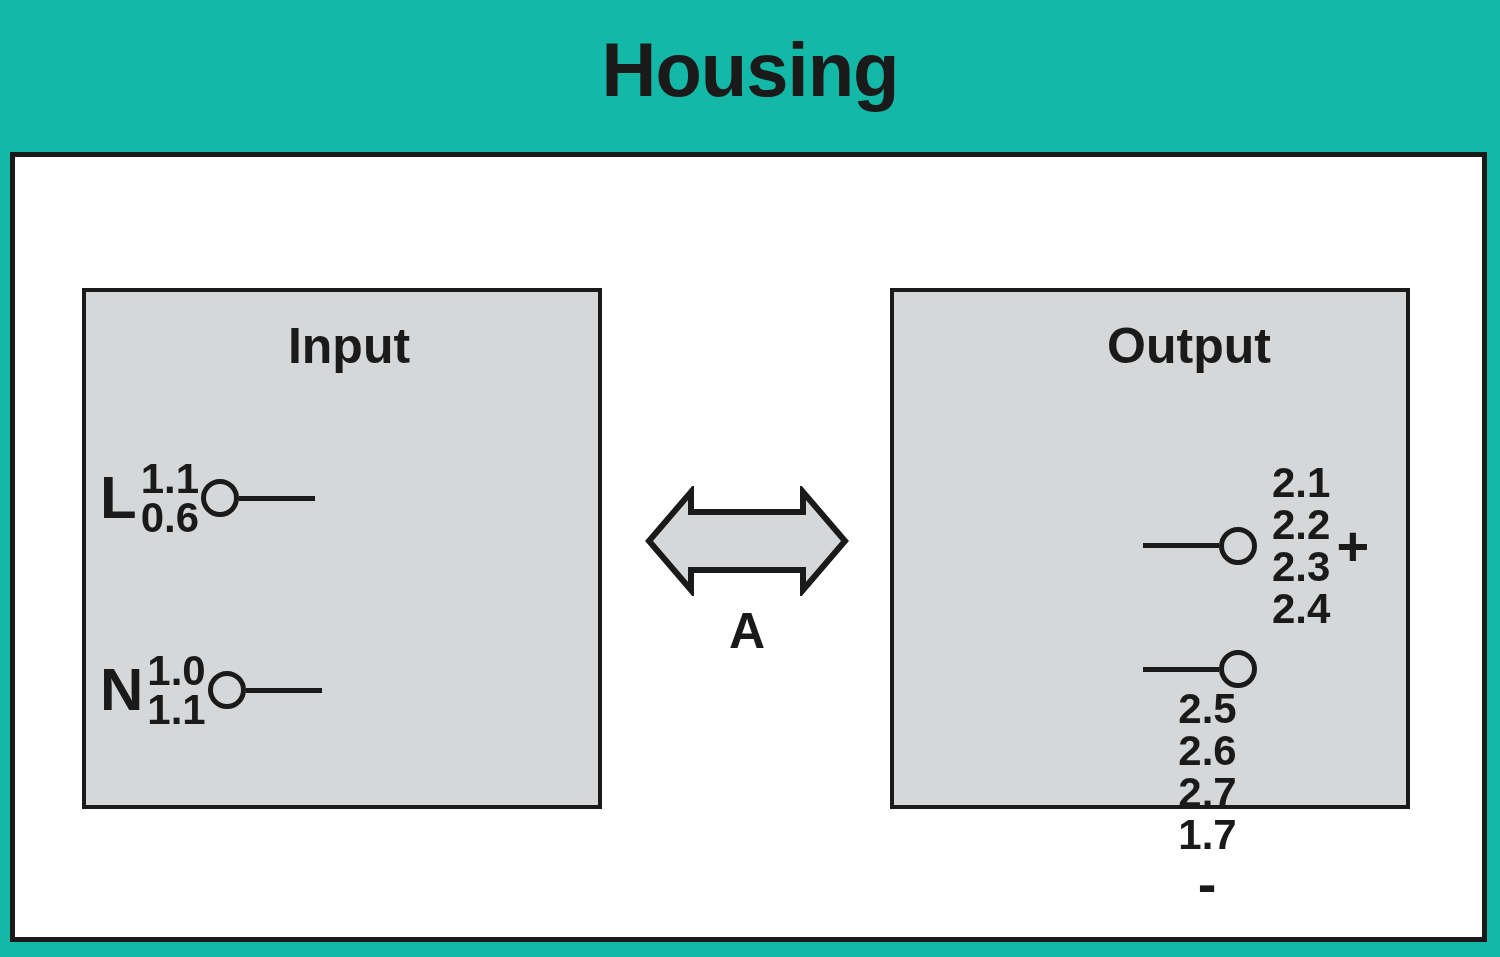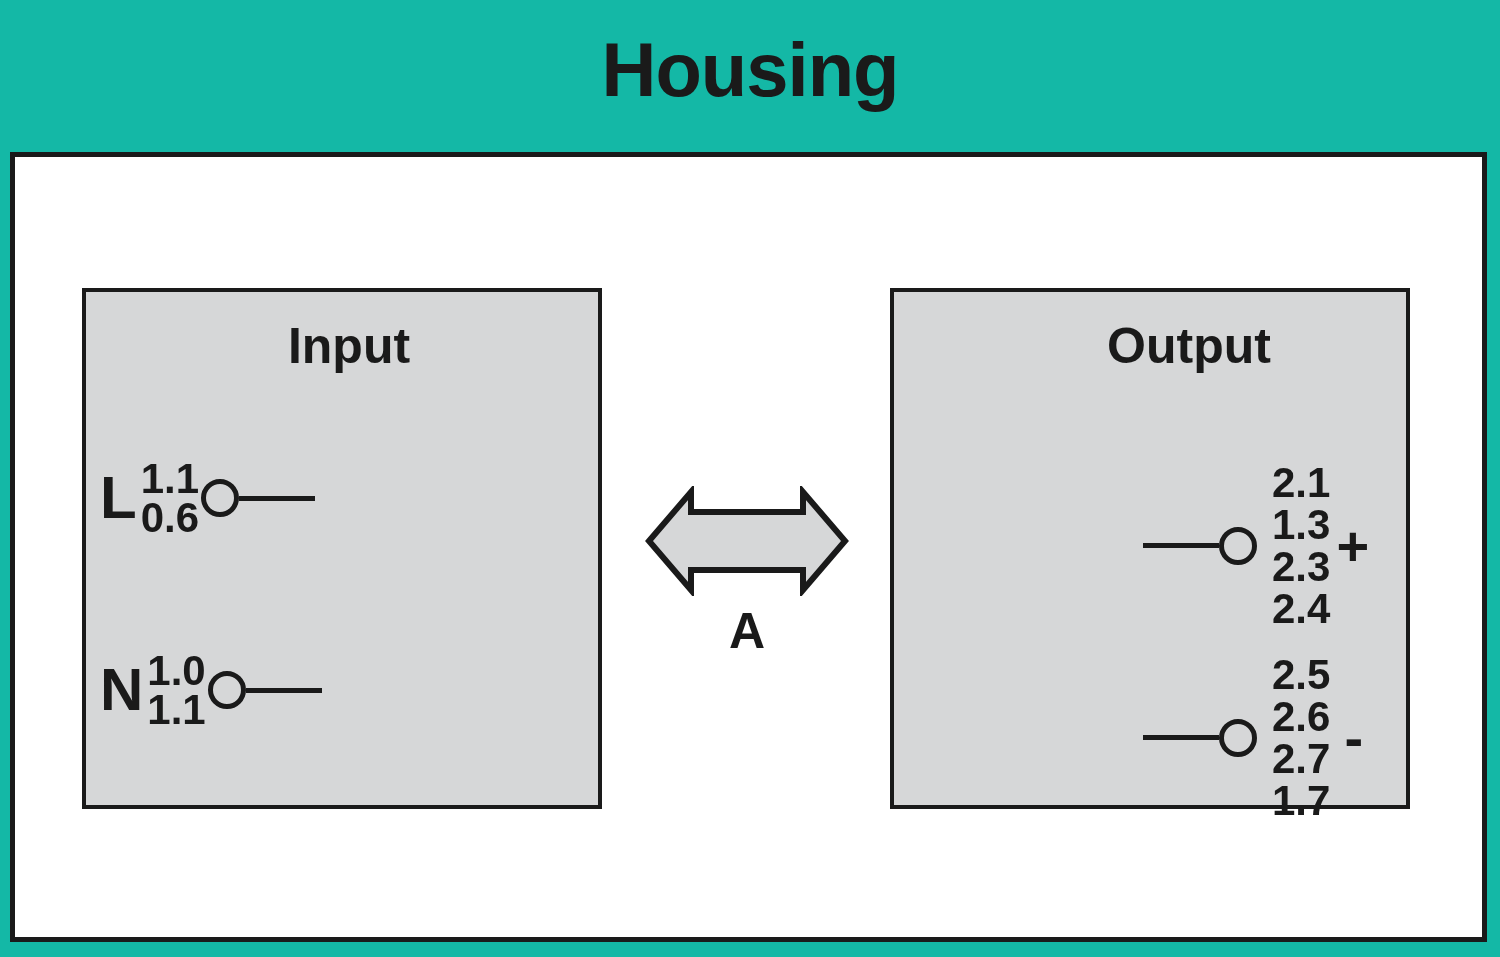--- a/index.html
+++ b/index.html
@@ -109,21 +109,21 @@
   }
   .term-wire {
     width: 76px;
     height: 5px;
     background: #1a1a1a;
     flex: 0 0 auto;
   }
 
   
   .row-out-p { left: 1143px; top: 458px; }
-  .row-out-m { left: 1143px; top: 650px; }
+  .row-out-m { left: 1143px; top: 650px; flex-direction: column; }
 
   .out-numbers {
     display: flex;
     flex-direction: column;
     font-size: 42px;
     font-weight: bold;
     color: #1a1a1a;
     line-height: 1.0;
     margin-left: 15px;
   }
@@ -211,21 +211,21 @@
   <div class="block block-output"></div>
   <div class="block-heading heading-output">Output</div>
 
   <div class="terminal-row row-out-p">
     <span class="lead-group">
       <span class="term-wire"></span>
       <span class="term-circle"></span>
     </span>
     <span class="out-numbers">
       <span>2.1</span>
-      <span>1.3</span>
+      <span>2.2</span>
       <span>2.3</span>
       <span>2.4</span>
     </span>
     <span class="polarity">+</span>
   </div>
 
   <div class="terminal-row row-out-m">
     <span class="lead-group">
       <span class="term-wire"></span>
       <span class="term-circle"></span>

